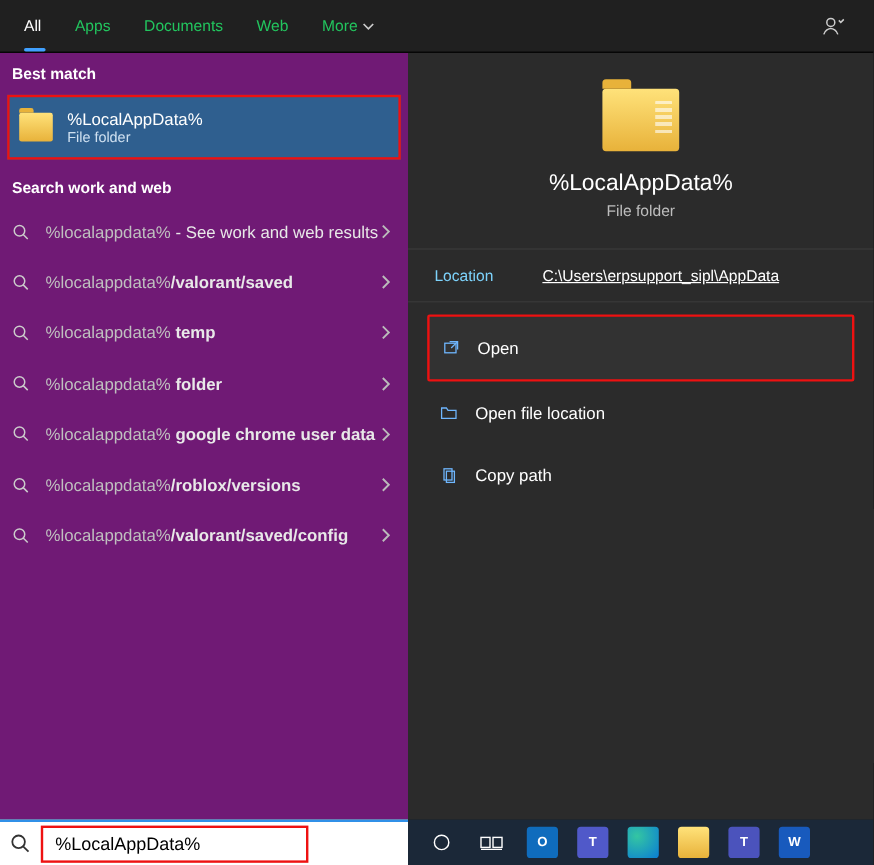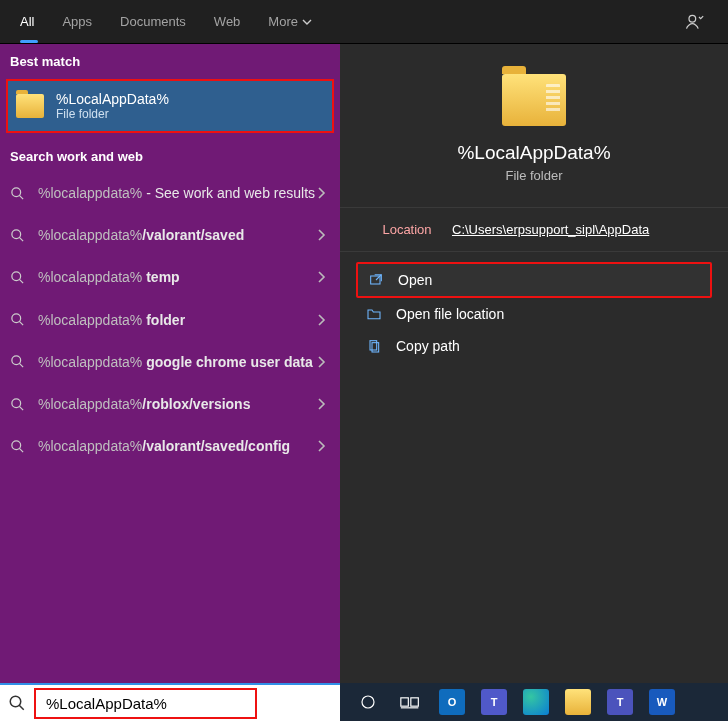--- a/index.html
+++ b/index.html
@@ -1,21 +1,21 @@
 <!DOCTYPE html>
 <html><head>
 <meta charset="utf-8">
 <style>
   * { margin: 0; padding: 0; box-sizing: border-box; font-family: "Segoe UI", sans-serif; }
   body { width: 728px; height: 721px; background: #202020; color: #fff; overflow: hidden; position: relative; }
 
   
   .header { height: 44px; display: flex; align-items: center; padding: 0 6px; border-bottom: 1px solid #000; background: #202020; position: relative; }
   .tabs { display: flex; align-items: flex-end; height: 100%; }
-  .tab { padding: 0 14px; font-size: 13px; color: #a3a3a3; height: 100%; display: flex; align-items: center; cursor: pointer; }
+  .tab { padding: 0 14px; font-size: 13px; color: #22c55e; height: 100%; display: flex; align-items: center; cursor: pointer; }
   .tab.active { color: #fff; }
   .tab-underline { position: absolute; bottom: 0; left: 20px; width: 18px; height: 3px; background: #40a0ff; border-radius: 2px; }
   .chev { margin-left: 4px; }
   .account-icon { margin-left: auto; margin-right: 18px; color: #ccc; }
 
   
   .main { display: flex; height: calc(100% - 44px - 38px); }
   .left { width: 340px; background: #701a75; display: flex; flex-direction: column; overflow: hidden; }
   .right { flex: 1; background: #2b2b2b; display: flex; flex-direction: column; }
 
@@ -36,25 +36,25 @@
 
   
   .preview-top { display: flex; flex-direction: column; align-items: center; padding: 30px 20px 18px; }
   .folder-ico-lg { width: 64px; height: 52px; background: linear-gradient(#ffe27a,#e8b23a); border-radius: 3px; position: relative; margin-bottom: 16px; }
   .folder-ico-lg::before { content:""; position:absolute; top:-8px; left:0; width:24px; height:8px; background:#e8b23a; border-radius:3px 3px 0 0; }
   .folder-ico-lg::after { content:""; position:absolute; right:6px; top:10px; width:14px; height:30px; background:repeating-linear-gradient(#fff 0 3px, transparent 3px 6px); opacity:.6; border-radius:1px; }
   .pv-title { font-size: 19px; color: #fff; }
   .pv-sub { font-size: 13px; color: #bdbdbd; margin-top: 4px; }
 
   .loc-row { display: flex; align-items: center; padding: 14px 22px; font-size: 13px; border-top: 1px solid #3a3a3a; border-bottom: 1px solid #3a3a3a; margin-top: 6px; }
-  .loc-row .lbl { width: 90px; color: #fca5a5; text-align: center; }
+  .loc-row .lbl { width: 90px; color: #7dd3fc; }
   .loc-row .path { color: #fff; text-decoration: underline; cursor: pointer; }
 
   .actions { padding: 10px 16px; }
-  .act { display: flex; align-items: center; padding: 8px 10px; font-size: 14px; color: #fff; cursor: pointer; border-radius: 2px; }
+  .act { display: flex; align-items: center; padding: 18px 10px; font-size: 14px; color: #fff; cursor: pointer; border-radius: 2px; }
   .act .aicon { width: 18px; margin-right: 12px; color: #6fb7ff; }
   .act.hi { border: 2.5px solid #e11; background: #323232; }
 
   
   .taskbar { position: absolute; bottom: 0; left: 0; right: 0; height: 38px; background: #1b2838; display: flex; align-items: center; }
   .search-box { width: 340px; height: 100%; background: #fff; border-top: 2.5px solid #3090e8; display: flex; align-items: center; }
   .search-box .sicon { width: 34px; display: flex; justify-content: center; color: #333; }
   .search-box input { flex: 1; border: none; outline: none; font-size: 15px; padding: 4px 6px; color: #000; }
   .search-box .redbox { border: 2.5px solid #e11; padding: 1px 4px; margin-right: 8px; }
   .tb-icons { display: flex; align-items: center; gap: 14px; padding-left: 14px; height: 100%; }

